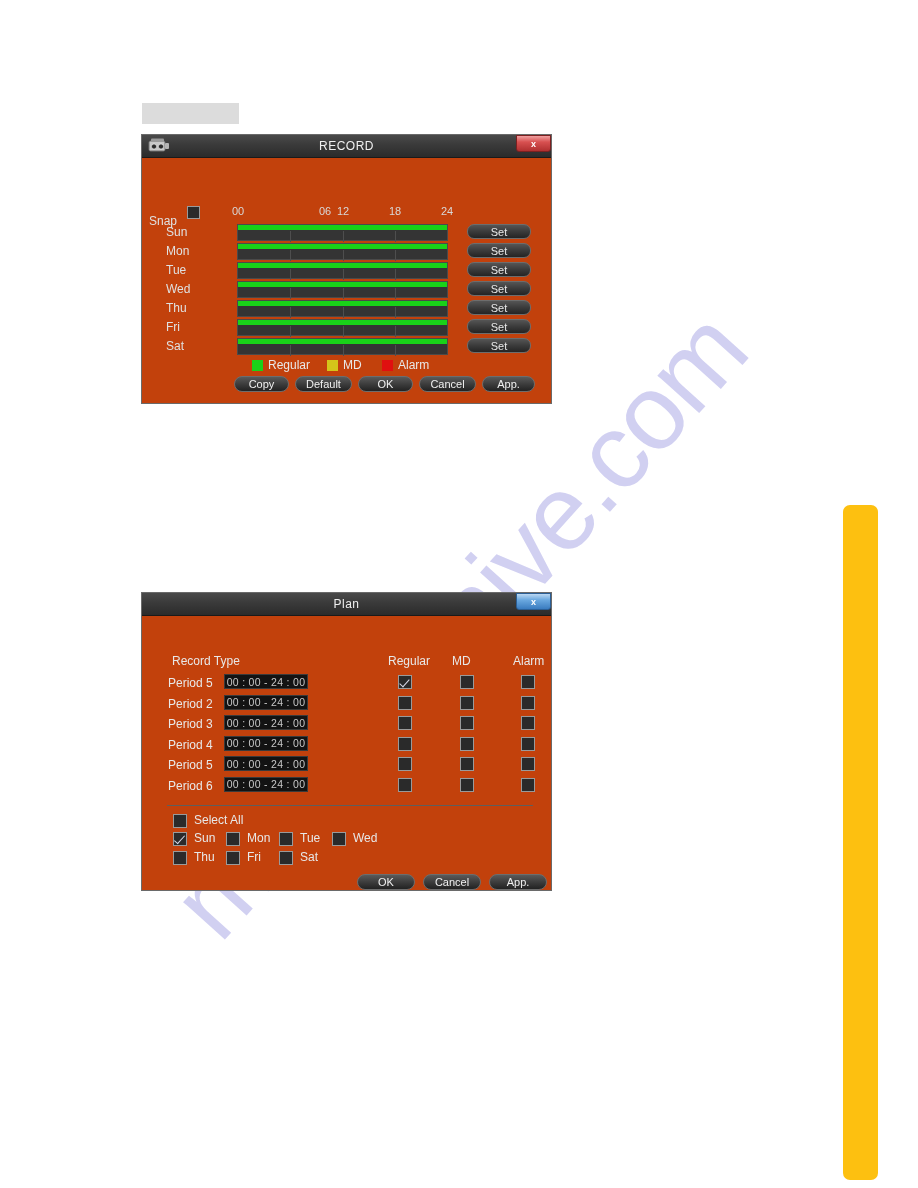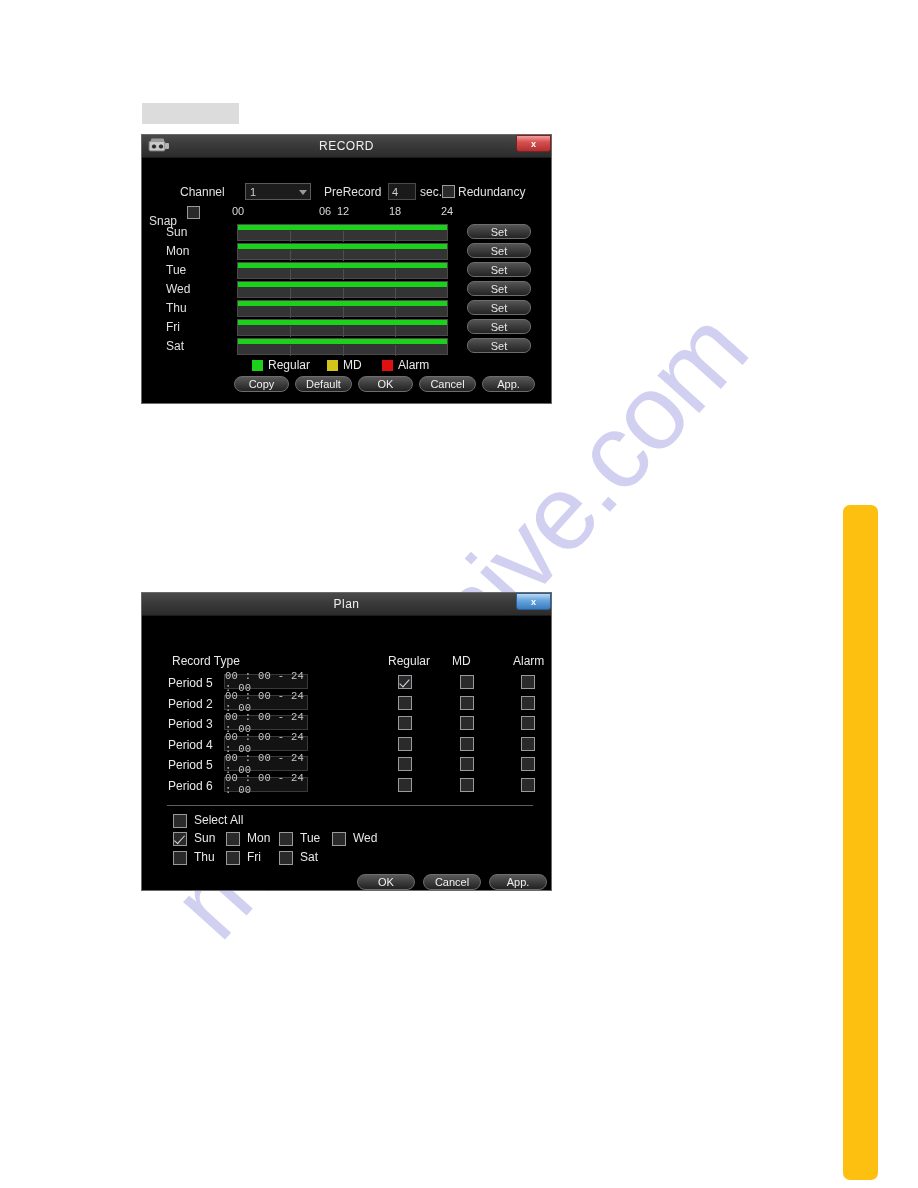--- a/index.html
+++ b/index.html
@@ -35,21 +35,21 @@
 
   
   #gray-placeholder{
     position:absolute;left:142px;top:103px;width:97px;height:21px;
     background:#dcdcdc;z-index:3;
   }
 
   
   .dlg{
     position:absolute;z-index:4;
-    background:#000000;
+    background:#c2410c;
     border:1px solid #6a6a6a;
     box-sizing:border-box;
     color:#e8e8e8;
   }
   .titlebar{
     position:relative;height:22px;
     background:linear-gradient(to bottom,#4a4a4a 0%,#3a3a3a 45%,#2b2b2b 100%);
     border-bottom:1px solid #1a1a1a;
     display:flex;align-items:center;justify-content:center;
   }
@@ -186,21 +186,21 @@
     position:absolute;font-size:12px;color:#e8e8e8;top:40px;
   }
   .period-row{position:relative;height:20.5px;}
   .period-lbl{
     position:absolute;left:26px;top:2px;font-size:12px;color:#e8e8e8;
   }
   .time-field{
     position:absolute;left:82px;top:0px;width:84px;height:15px;
     background:#131313;border:1px solid #3a3a3a;box-sizing:border-box;
     font-size:10.5px;color:#c8c8c8;display:flex;align-items:center;
-    justify-content:center;letter-spacing:.3px;cursor:text;font-family:Liberation Mono, monospace;
+    justify-content:center;letter-spacing:.3px;cursor:text;
   }
   .pcb{
     position:absolute;top:1px;width:14px;height:14px;
     background:#2a2a2a;border:1px solid #9a9a9a;box-sizing:border-box;
     cursor:pointer;
   }
   .pcb.checked::after{
     content:"";position:absolute;left:3px;top:1px;
     width:4px;height:9px;border:solid #d8d8e8;
     border-width:0 1.6px 1.6px 0;transform:rotate(42deg);
@@ -243,34 +243,20 @@
     </svg>
     <span class="title-text">RECORD</span>
     <div class="close-btn close-red">
       <span>x</span>
     </div>
   </div>
 
   <div id="record-body">
 
 
-    <div class="row-channel">
-      <span class="lbl-channel">Channel</span>
-      <div class="channel-select">
-        <span>1</span>
-        <span class="sel-arrow"></span>
-      </div>
-      <span class="lbl-prerecord">PreRecord</span>
-      <div class="prerecord-input">
-        <span>4</span>
-      </div>
-      <span class="lbl-sec">sec.</span>
-      <div class="cb" id="cb-redundancy"></div>
-      <span class="lbl-redundancy">Redundancy</span>
-    </div>
 
     <div class="row-snap">
       <span class="lbl-snap">Snap</span>
       <div class="cb" id="cb-snap"></div>
       <span class="tick-label" style="left:90px;">00</span>
       <span class="tick-label" style="left:142px;padding-left:35px;">06</span>
       <span class="tick-label" style="left:195px;">12</span>
       <span class="tick-label" style="left:247px;">18</span>
       <span class="tick-label" style="left:299px;">24</span>
     </div>

